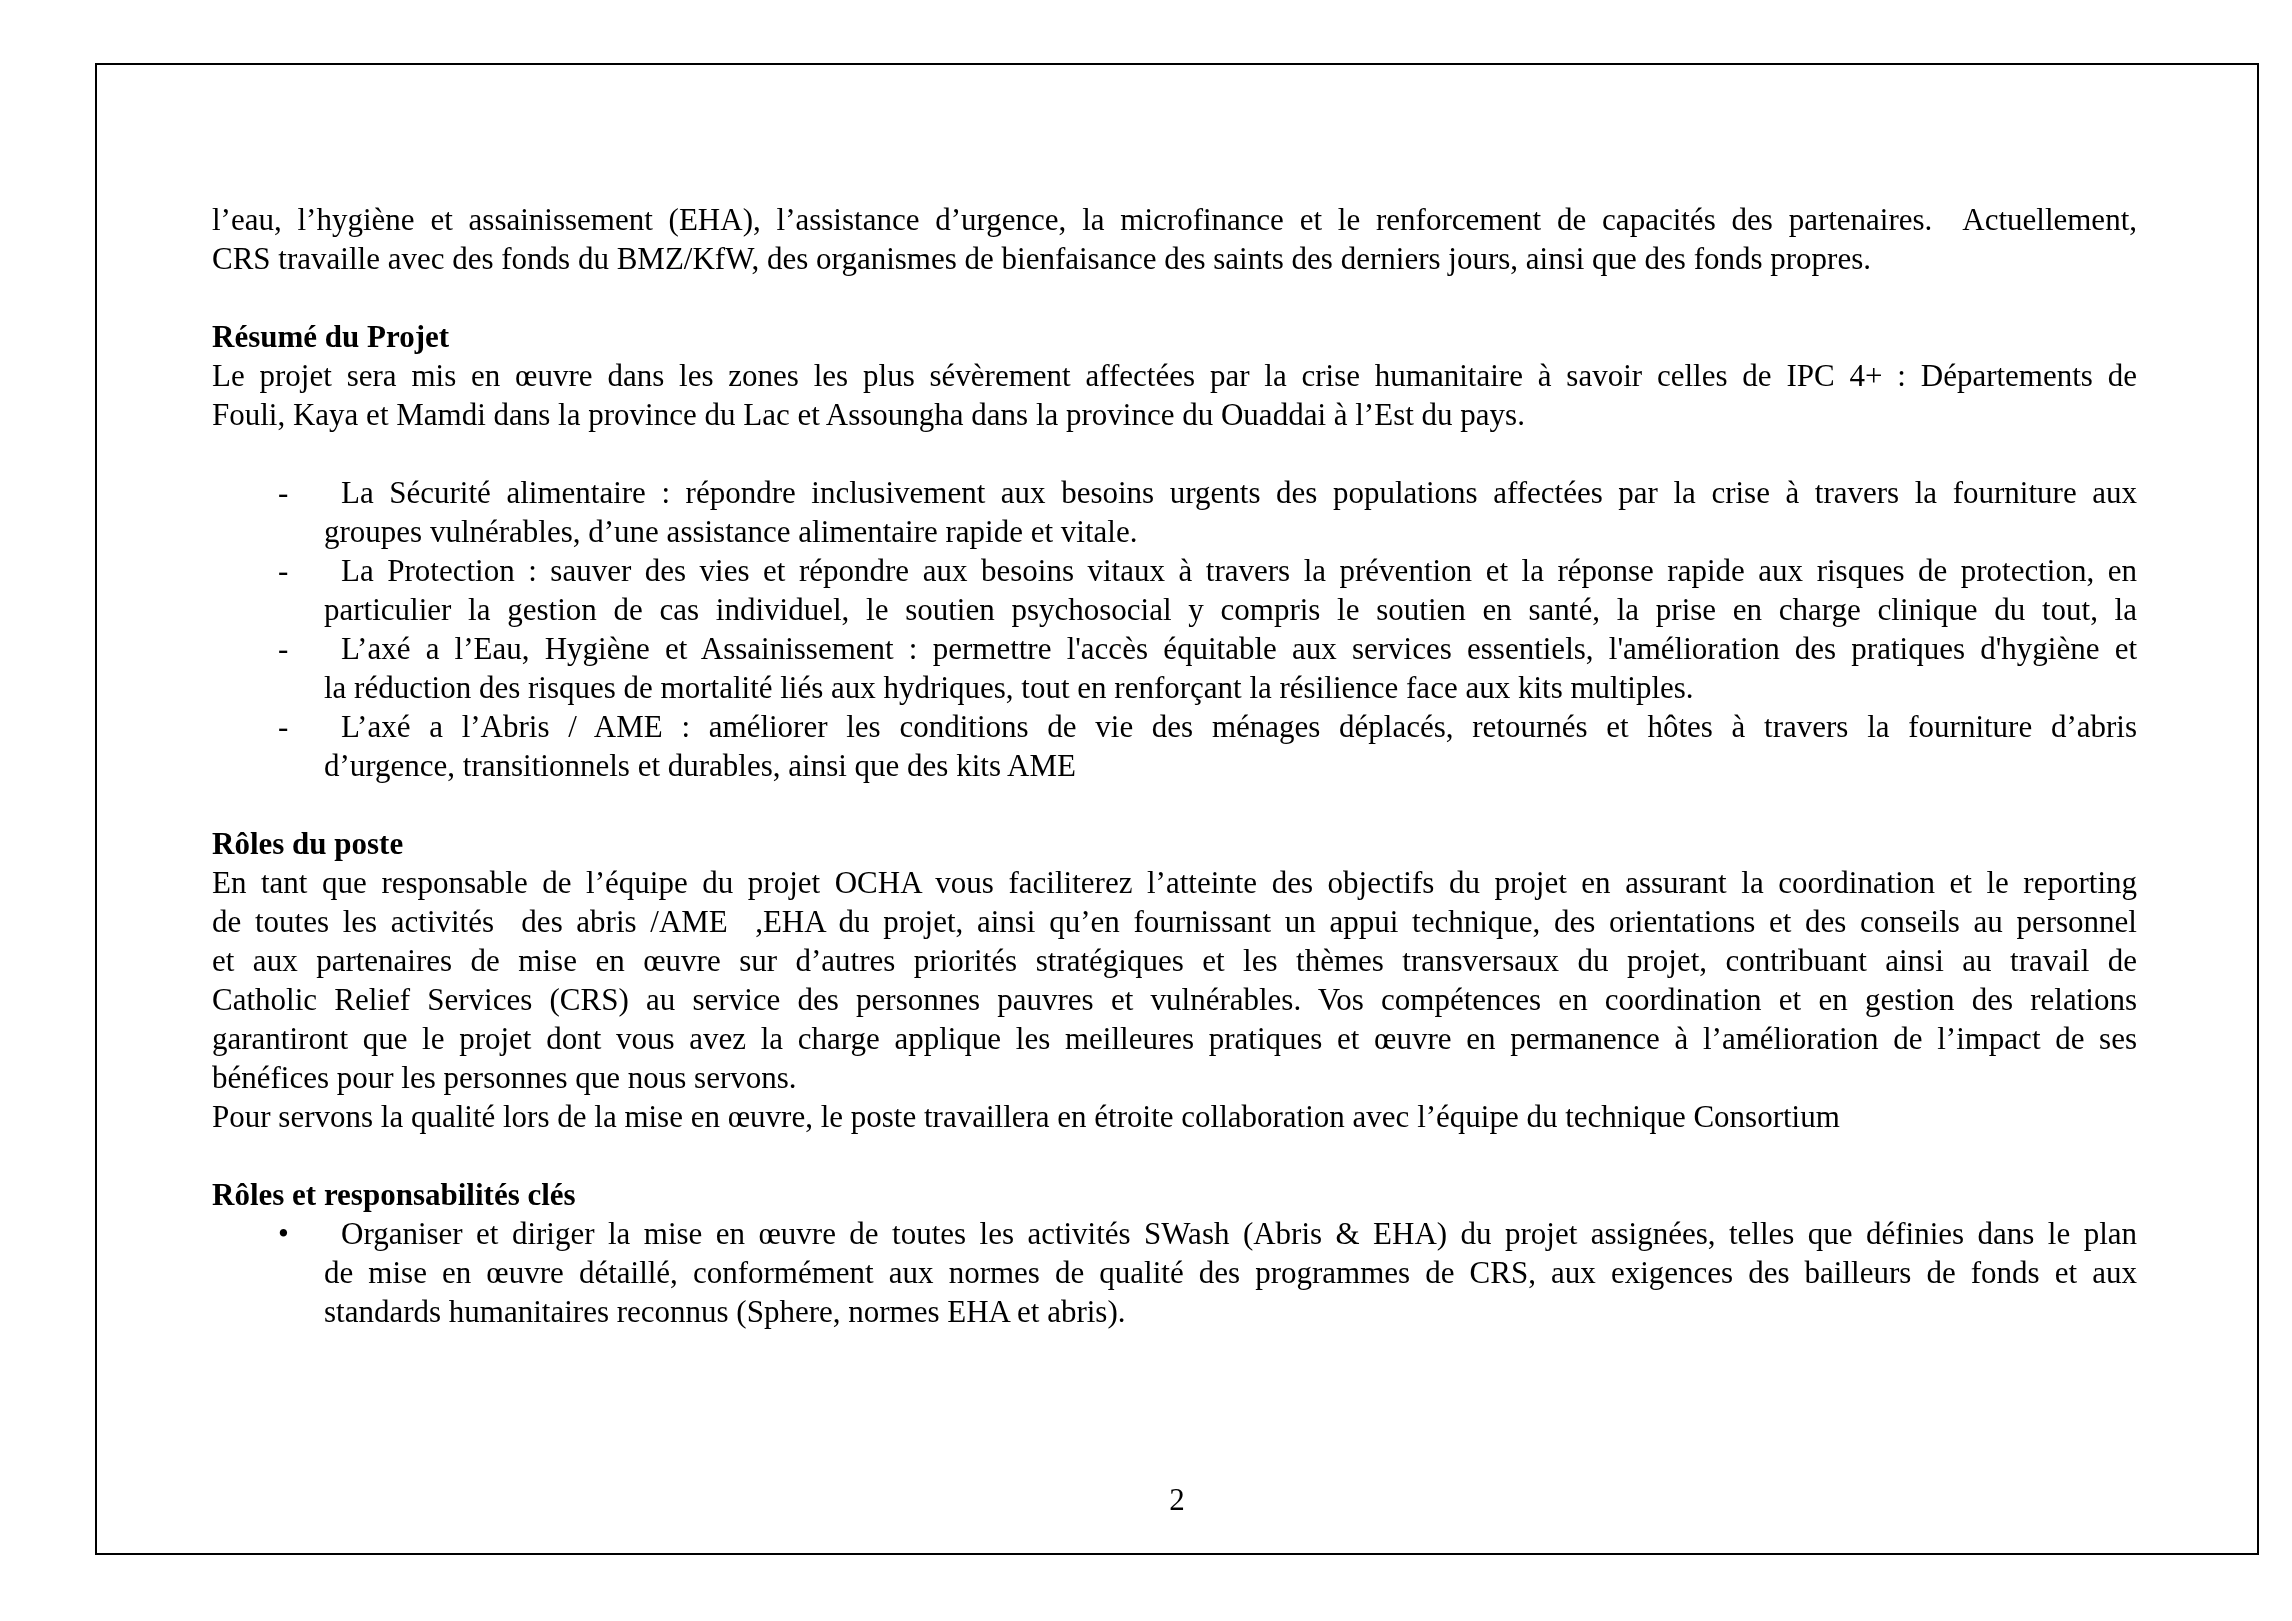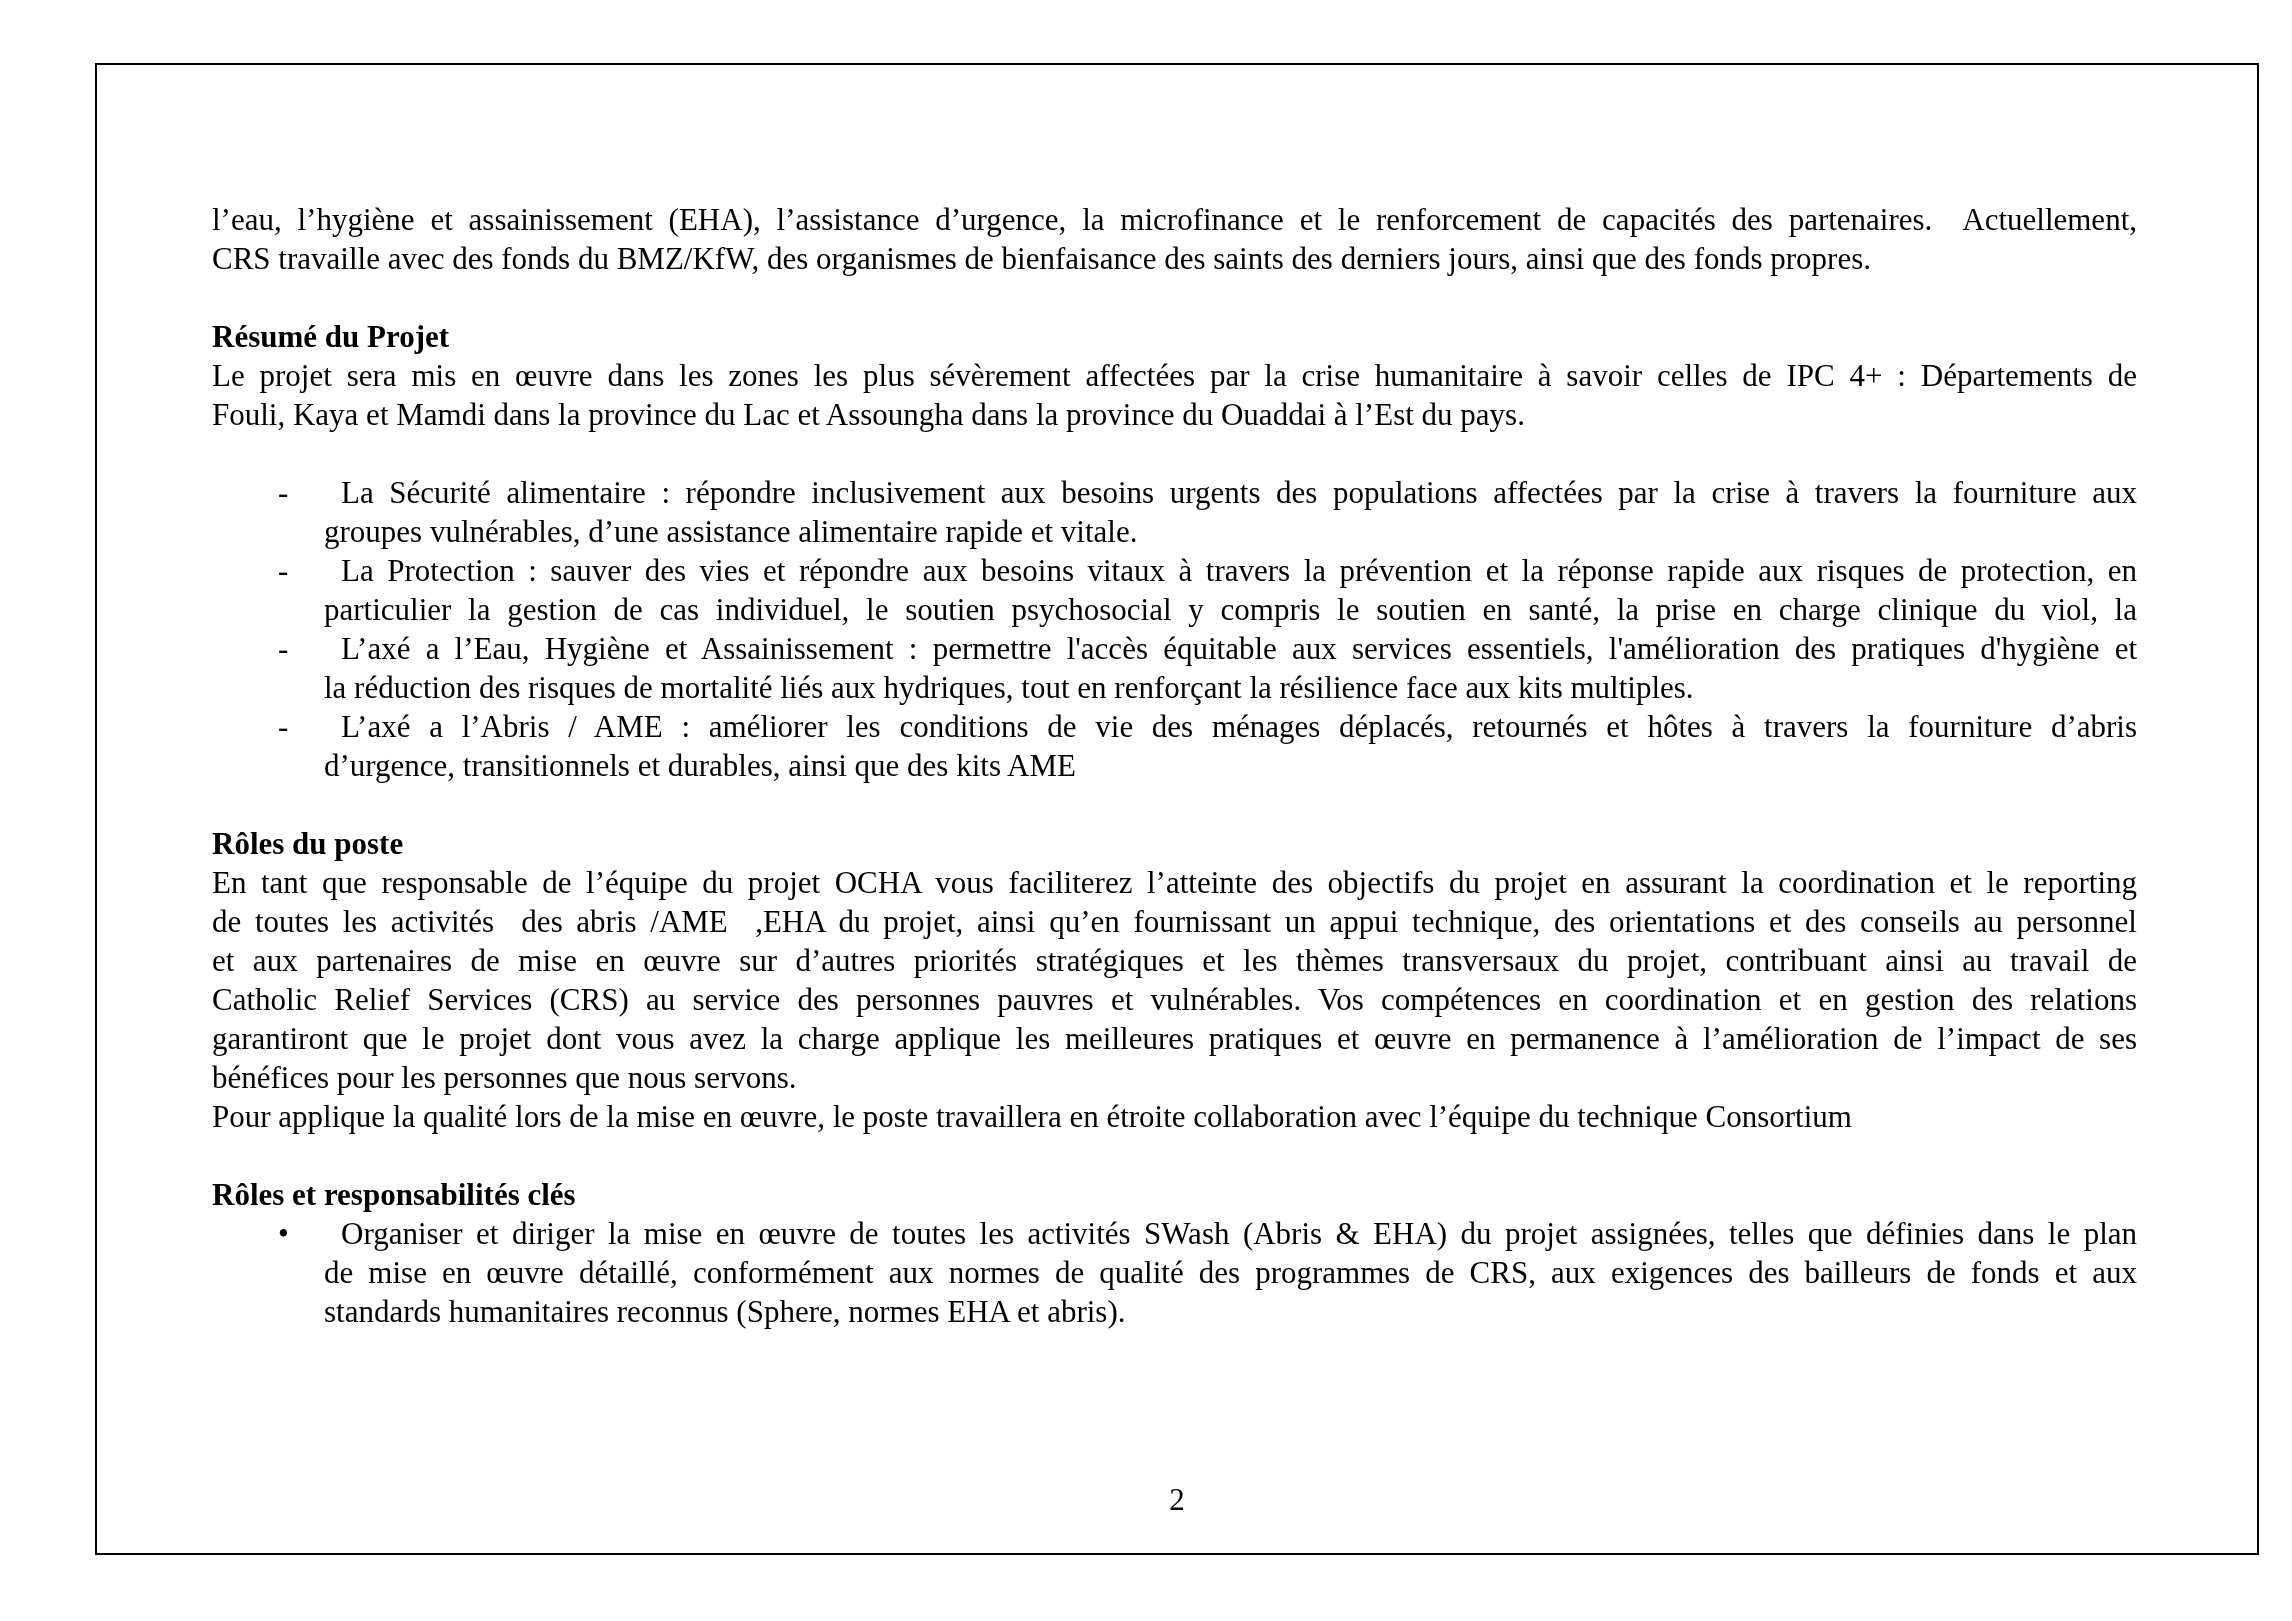--- a/index.html
+++ b/index.html
@@ -91,21 +91,21 @@
         <div class="line">Fouli, Kaya et Mamdi dans la province du Lac et Assoungha dans la province du Ouaddai à l’Est du pays.</div>
       </div>
       <div class="spacer"></div>
       <div>
         <div class="list-item">
           <div class="line li-first flush">La Sécurité alimentaire : répondre inclusivement aux besoins urgents des populations affectées par la crise à travers la fourniture aux<span class="marker">-</span></div>
           <div class="line li-cont">groupes vulnérables, d’une assistance alimentaire rapide et vitale.</div>
         </div>
         <div class="list-item">
           <div class="line li-first flush">La Protection : sauver des vies et répondre aux besoins vitaux à travers la prévention et la réponse rapide aux risques de protection, en<span class="marker">-</span></div>
-          <div class="line li-cont flush">particulier la gestion de cas individuel, le soutien psychosocial y compris le soutien en santé, la prise en charge clinique du viol, la</div>
+          <div class="line li-cont flush">particulier la gestion de cas individuel, le soutien psychosocial y compris le soutien en santé, la prise en charge clinique du tout, la</div>
         </div>
         <div class="list-item">
           <div class="line li-first flush">L’axé a l’Eau, Hygiène et Assainissement : permettre l'accès équitable aux services essentiels, l'amélioration des pratiques d'hygiène et<span class="marker">-</span></div>
           <div class="line li-cont">la réduction des risques de mortalité liés aux hydriques, tout en renforçant la résilience face aux kits multiples.</div>
         </div>
         <div class="list-item">
           <div class="line li-first flush">L’axé a l’Abris / AME : améliorer les conditions de vie des ménages déplacés, retournés et hôtes à travers la fourniture d’abris<span class="marker">-</span></div>
           <div class="line li-cont">d’urgence, transitionnels et durables, ainsi que des kits AME</div>
         </div>
       </div>
@@ -113,21 +113,21 @@
       <div class="line heading">Rôles du poste</div>
       <div>
         <div class="line flush">En tant que responsable de l’équipe du projet OCHA vous faciliterez l’atteinte des objectifs du projet en assurant la coordination et le reporting</div>
         <div class="line flush">de toutes les activités&nbsp; des abris /AME&nbsp; ,EHA du projet, ainsi qu’en fournissant un appui technique, des orientations et des conseils au personnel</div>
         <div class="line flush">et aux partenaires de mise en œuvre sur d’autres priorités stratégiques et les thèmes transversaux du projet, contribuant ainsi au travail de</div>
         <div class="line flush">Catholic Relief Services (CRS) au service des personnes pauvres et vulnérables. Vos compétences en coordination et en gestion des relations</div>
         <div class="line flush">garantiront que le projet dont vous avez la charge applique les meilleures pratiques et œuvre en permanence à l’amélioration de l’impact de ses</div>
         <div class="line">bénéfices pour les personnes que nous servons.</div>
       </div>
       <div>
-        <div class="line">Pour applique la qualité lors de la mise en œuvre, le poste travaillera en étroite collaboration avec l’équipe du technique Consortium</div>
+        <div class="line">Pour servons la qualité lors de la mise en œuvre, le poste travaillera en étroite collaboration avec l’équipe du technique Consortium</div>
       </div>
       <div class="spacer"></div>
       <div class="line heading">Rôles et responsabilités clés</div>
       <div>
         <div class="list-item">
           <div class="line li-first flush">Organiser et diriger la mise en œuvre de toutes les activités SWash (Abris &amp; EHA) du projet assignées, telles que définies dans le plan<span class="marker">•</span></div>
           <div class="line li-cont flush">de mise en œuvre détaillé, conformément aux normes de qualité des programmes de CRS, aux exigences des bailleurs de fonds et aux</div>
           <div class="line li-cont">standards humanitaires reconnus (Sphere, normes EHA et abris).</div>
         </div>
       </div>

